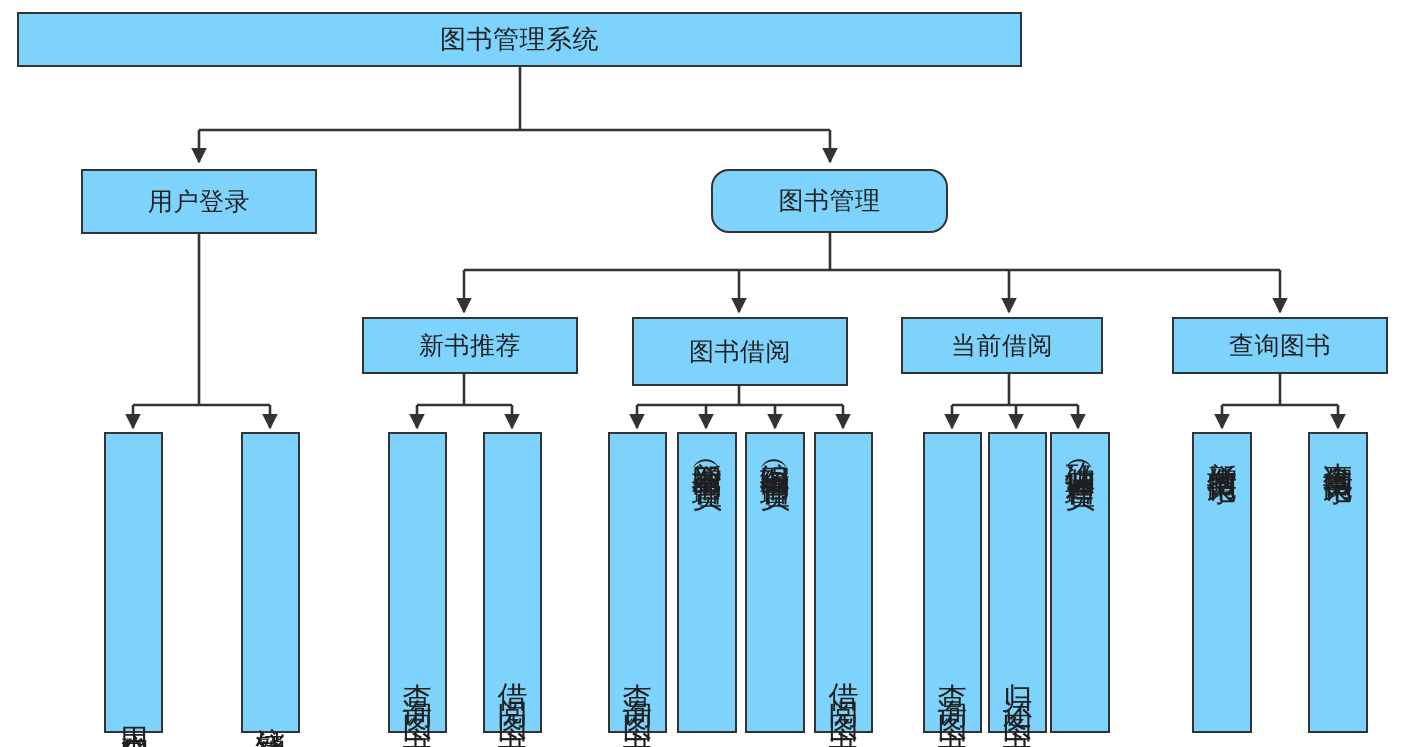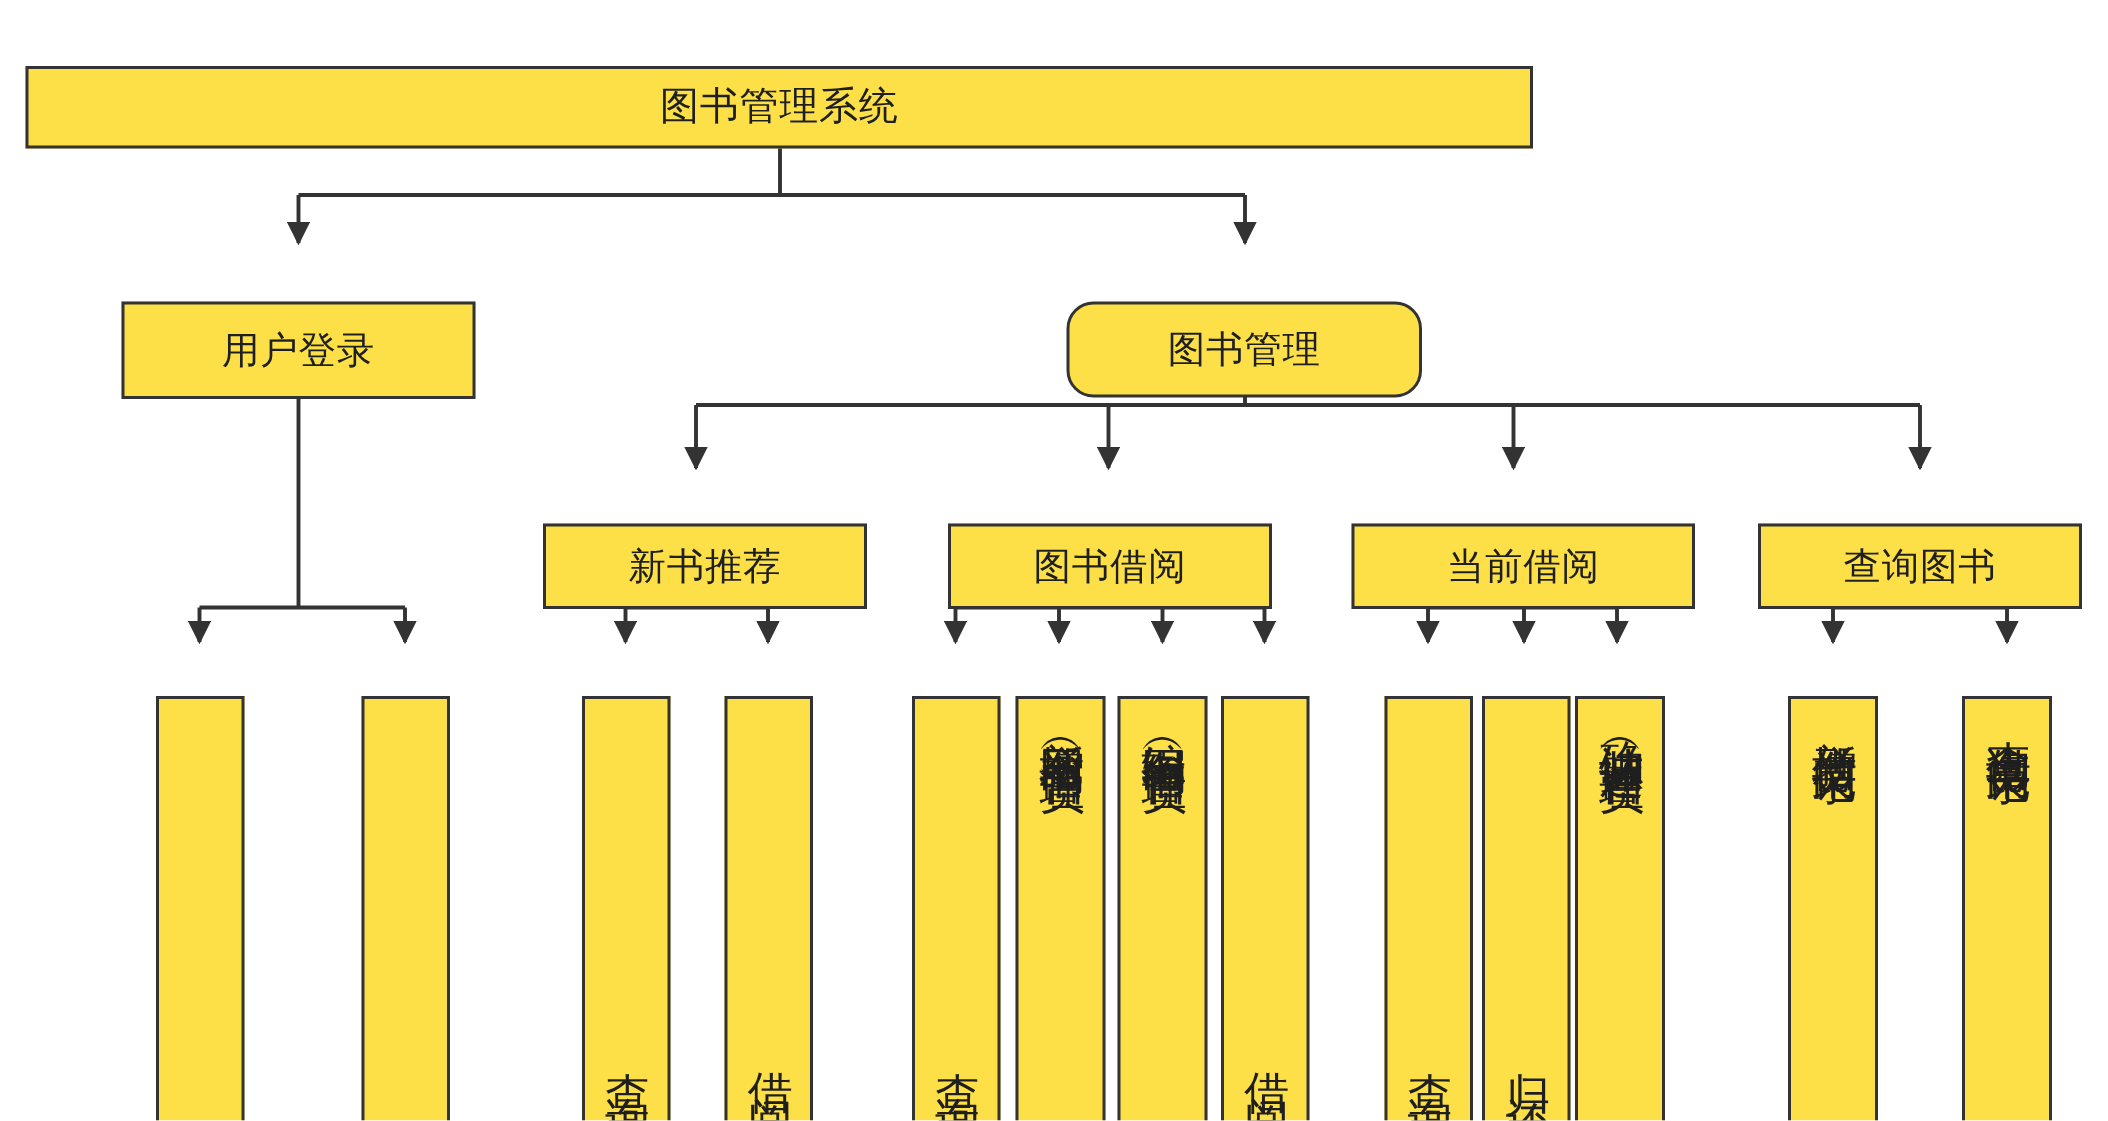--- a/index.html
+++ b/index.html
@@ -21,27 +21,26 @@
     position: absolute;
     left: 0;
     top: 0;
     width: 1405px;
     height: 747px;
     pointer-events: none;
   }
   .node {
     position: absolute;
     box-sizing: border-box;
-    background: #fde047;
+    background: #7dd3fc;
     border: 2.5px solid #333333;
     display: flex;
     align-items: center;
     justify-content: center;
     color: #1a1a1a;
-    margin-top: 32px;
   }
   .node .label {
     display: block;
     text-align: center;
     line-height: 1.02;
     letter-spacing: 0.5px;
     color: #1f1f1f;
   }
   
   .node.h .label {
@@ -151,24 +150,24 @@
   <div class="node h" style="left:81px; top:169px; width:236px; height:65px;">
     <span class="label">用户登录</span>
   </div>
   <div class="node h" style="left:711px; top:169px; width:237px; height:64px;border-radius:18px;">
     <span class="label">图书管理</span>
   </div>
 
   <div class="node h" style="left:362px; top:317px; width:216px; height:57px;">
     <span class="label">新书推荐</span>
   </div>
-  <div class="node h" style="left:632px; top:317px; width:216px; height:57px;">
+  <div class="node h" style="left:632px; top:317px; width:216px; height:69px;">
     <span class="label">图书借阅</span>
   </div>
-  <div class="node h" style="left:901px; top:317px; width:229px; height:57px;">
+  <div class="node h" style="left:901px; top:317px; width:202px; height:57px;">
     <span class="label">当前借阅</span>
   </div>
   <div class="node h" style="left:1172px; top:317px; width:216px; height:57px;">
     <span class="label">查询图书</span>
   </div>
 
   <div class="node v" style="left:104px; top:432px; width:59px; height:301px;">
     <span class="label">用户登录</span>
   </div>
   <div class="node v" style="left:241px; top:432px; width:59px; height:301px;">

